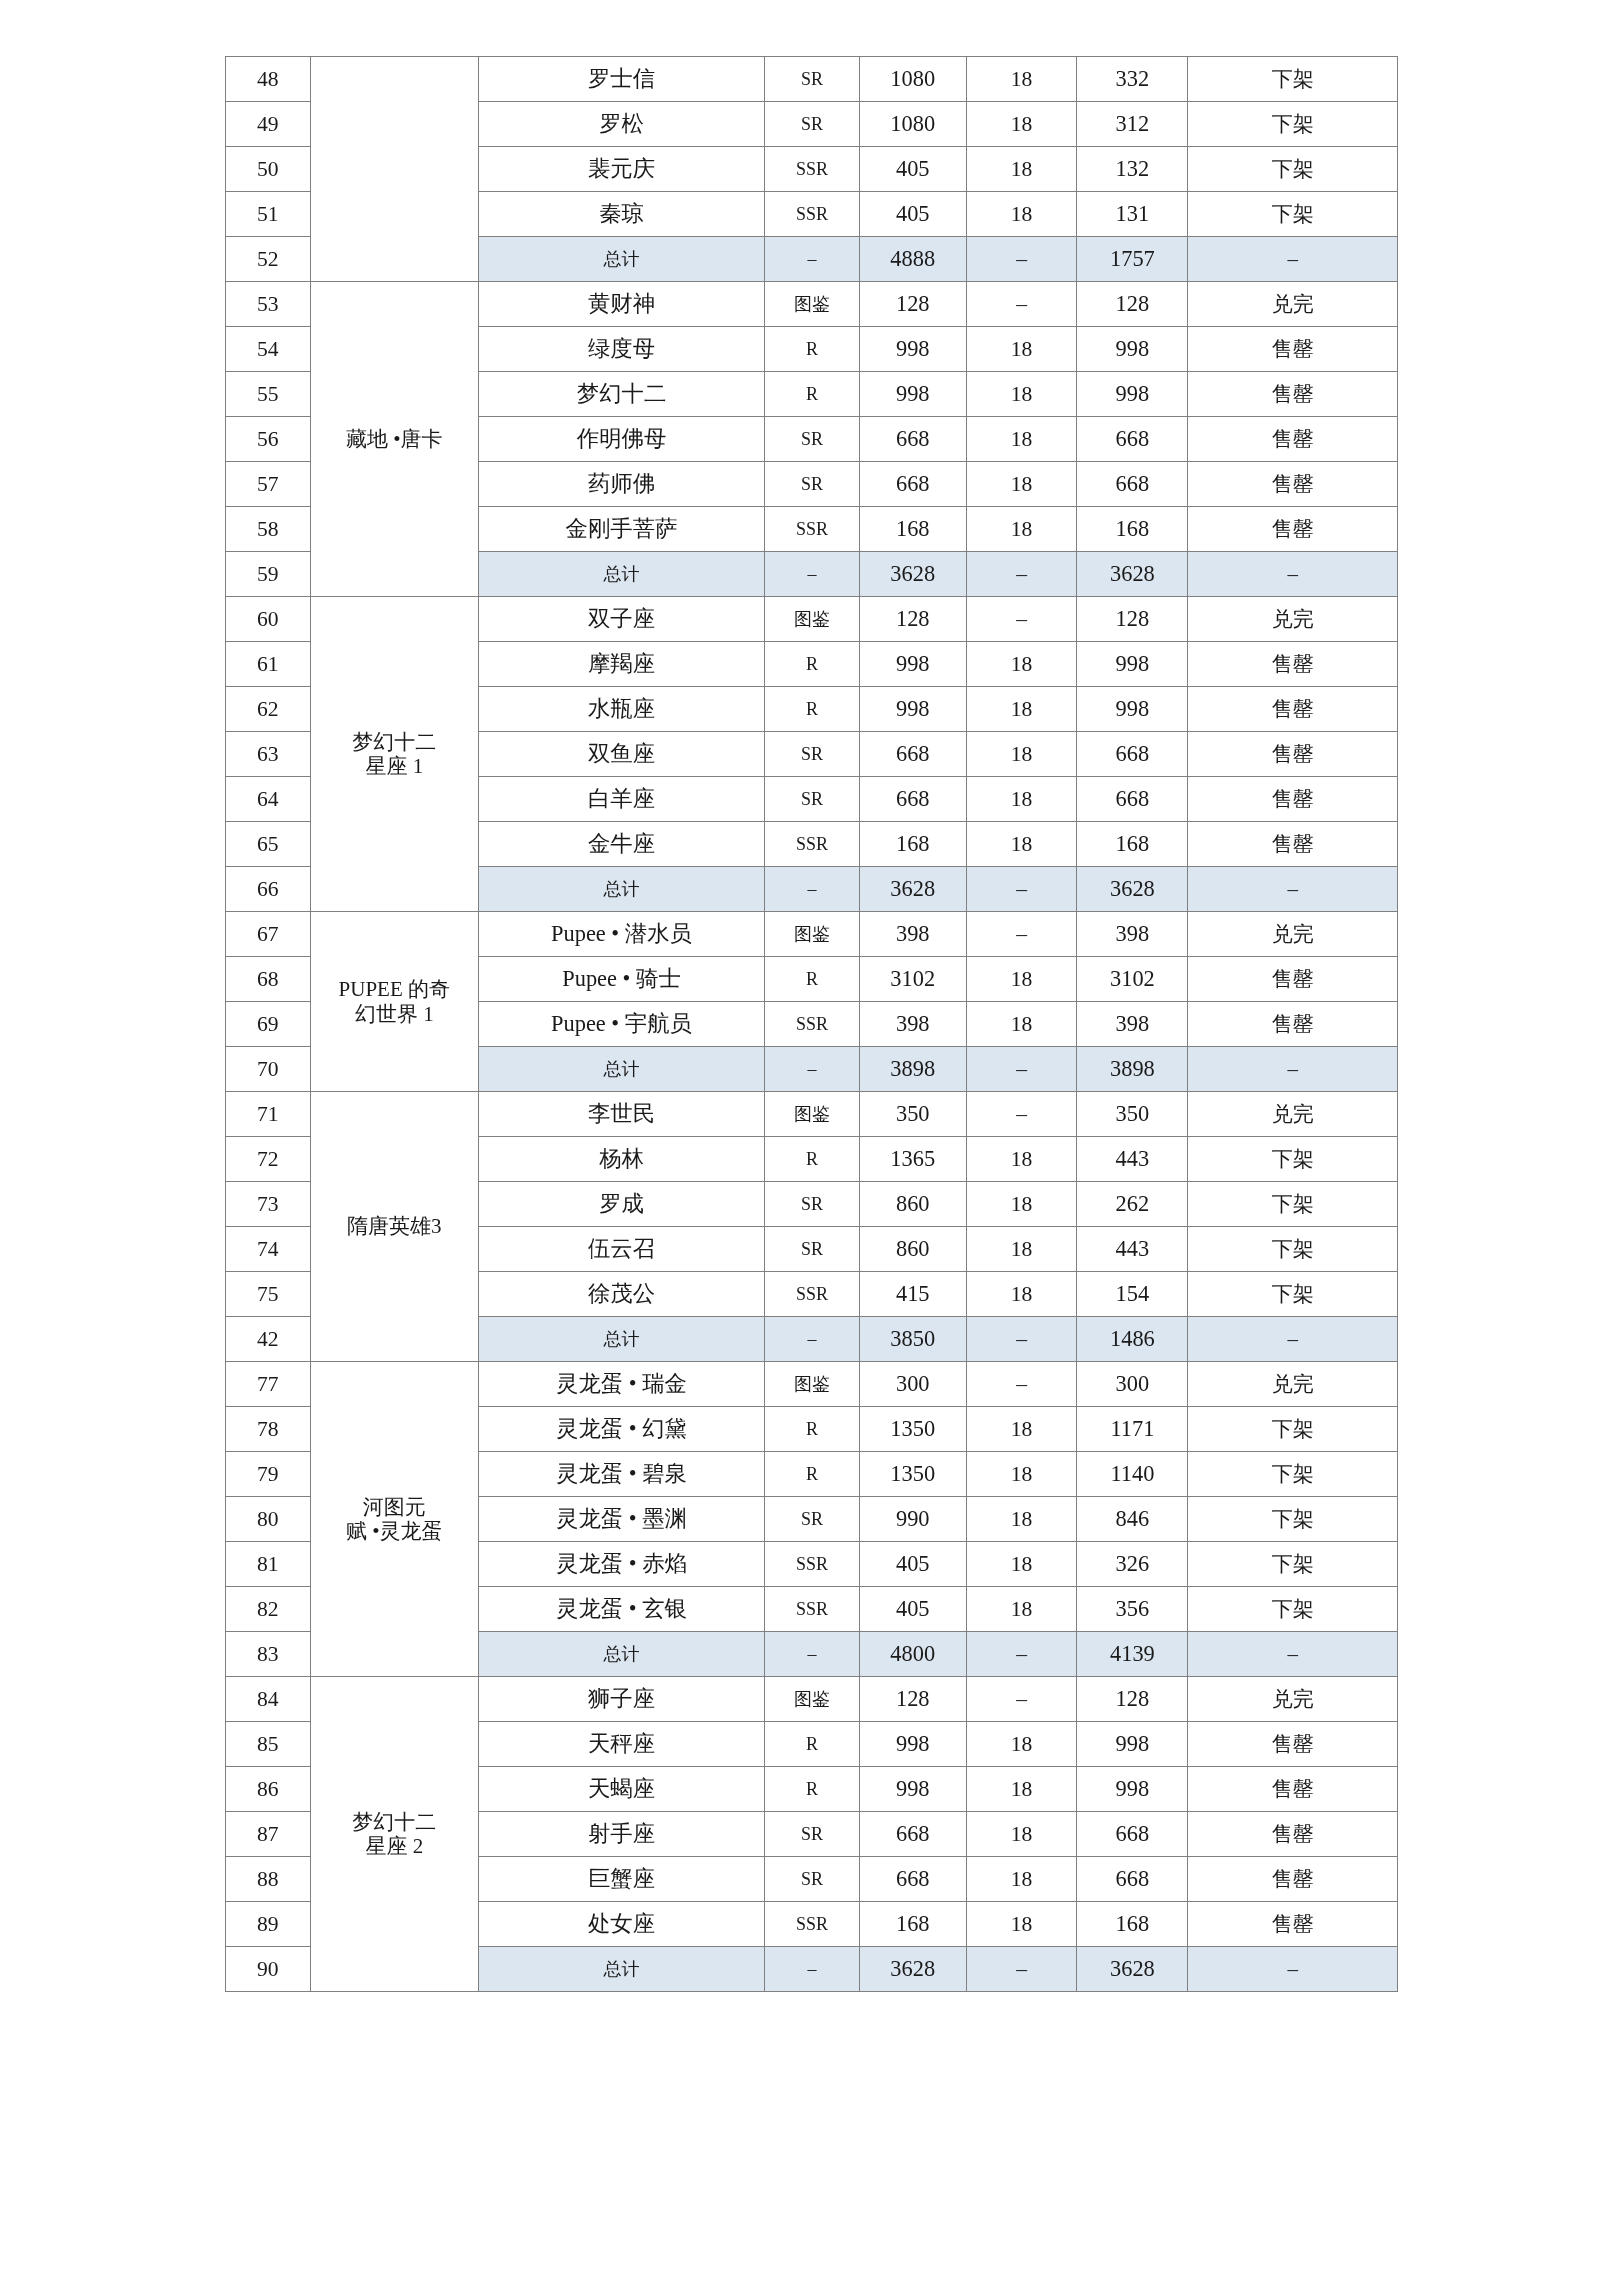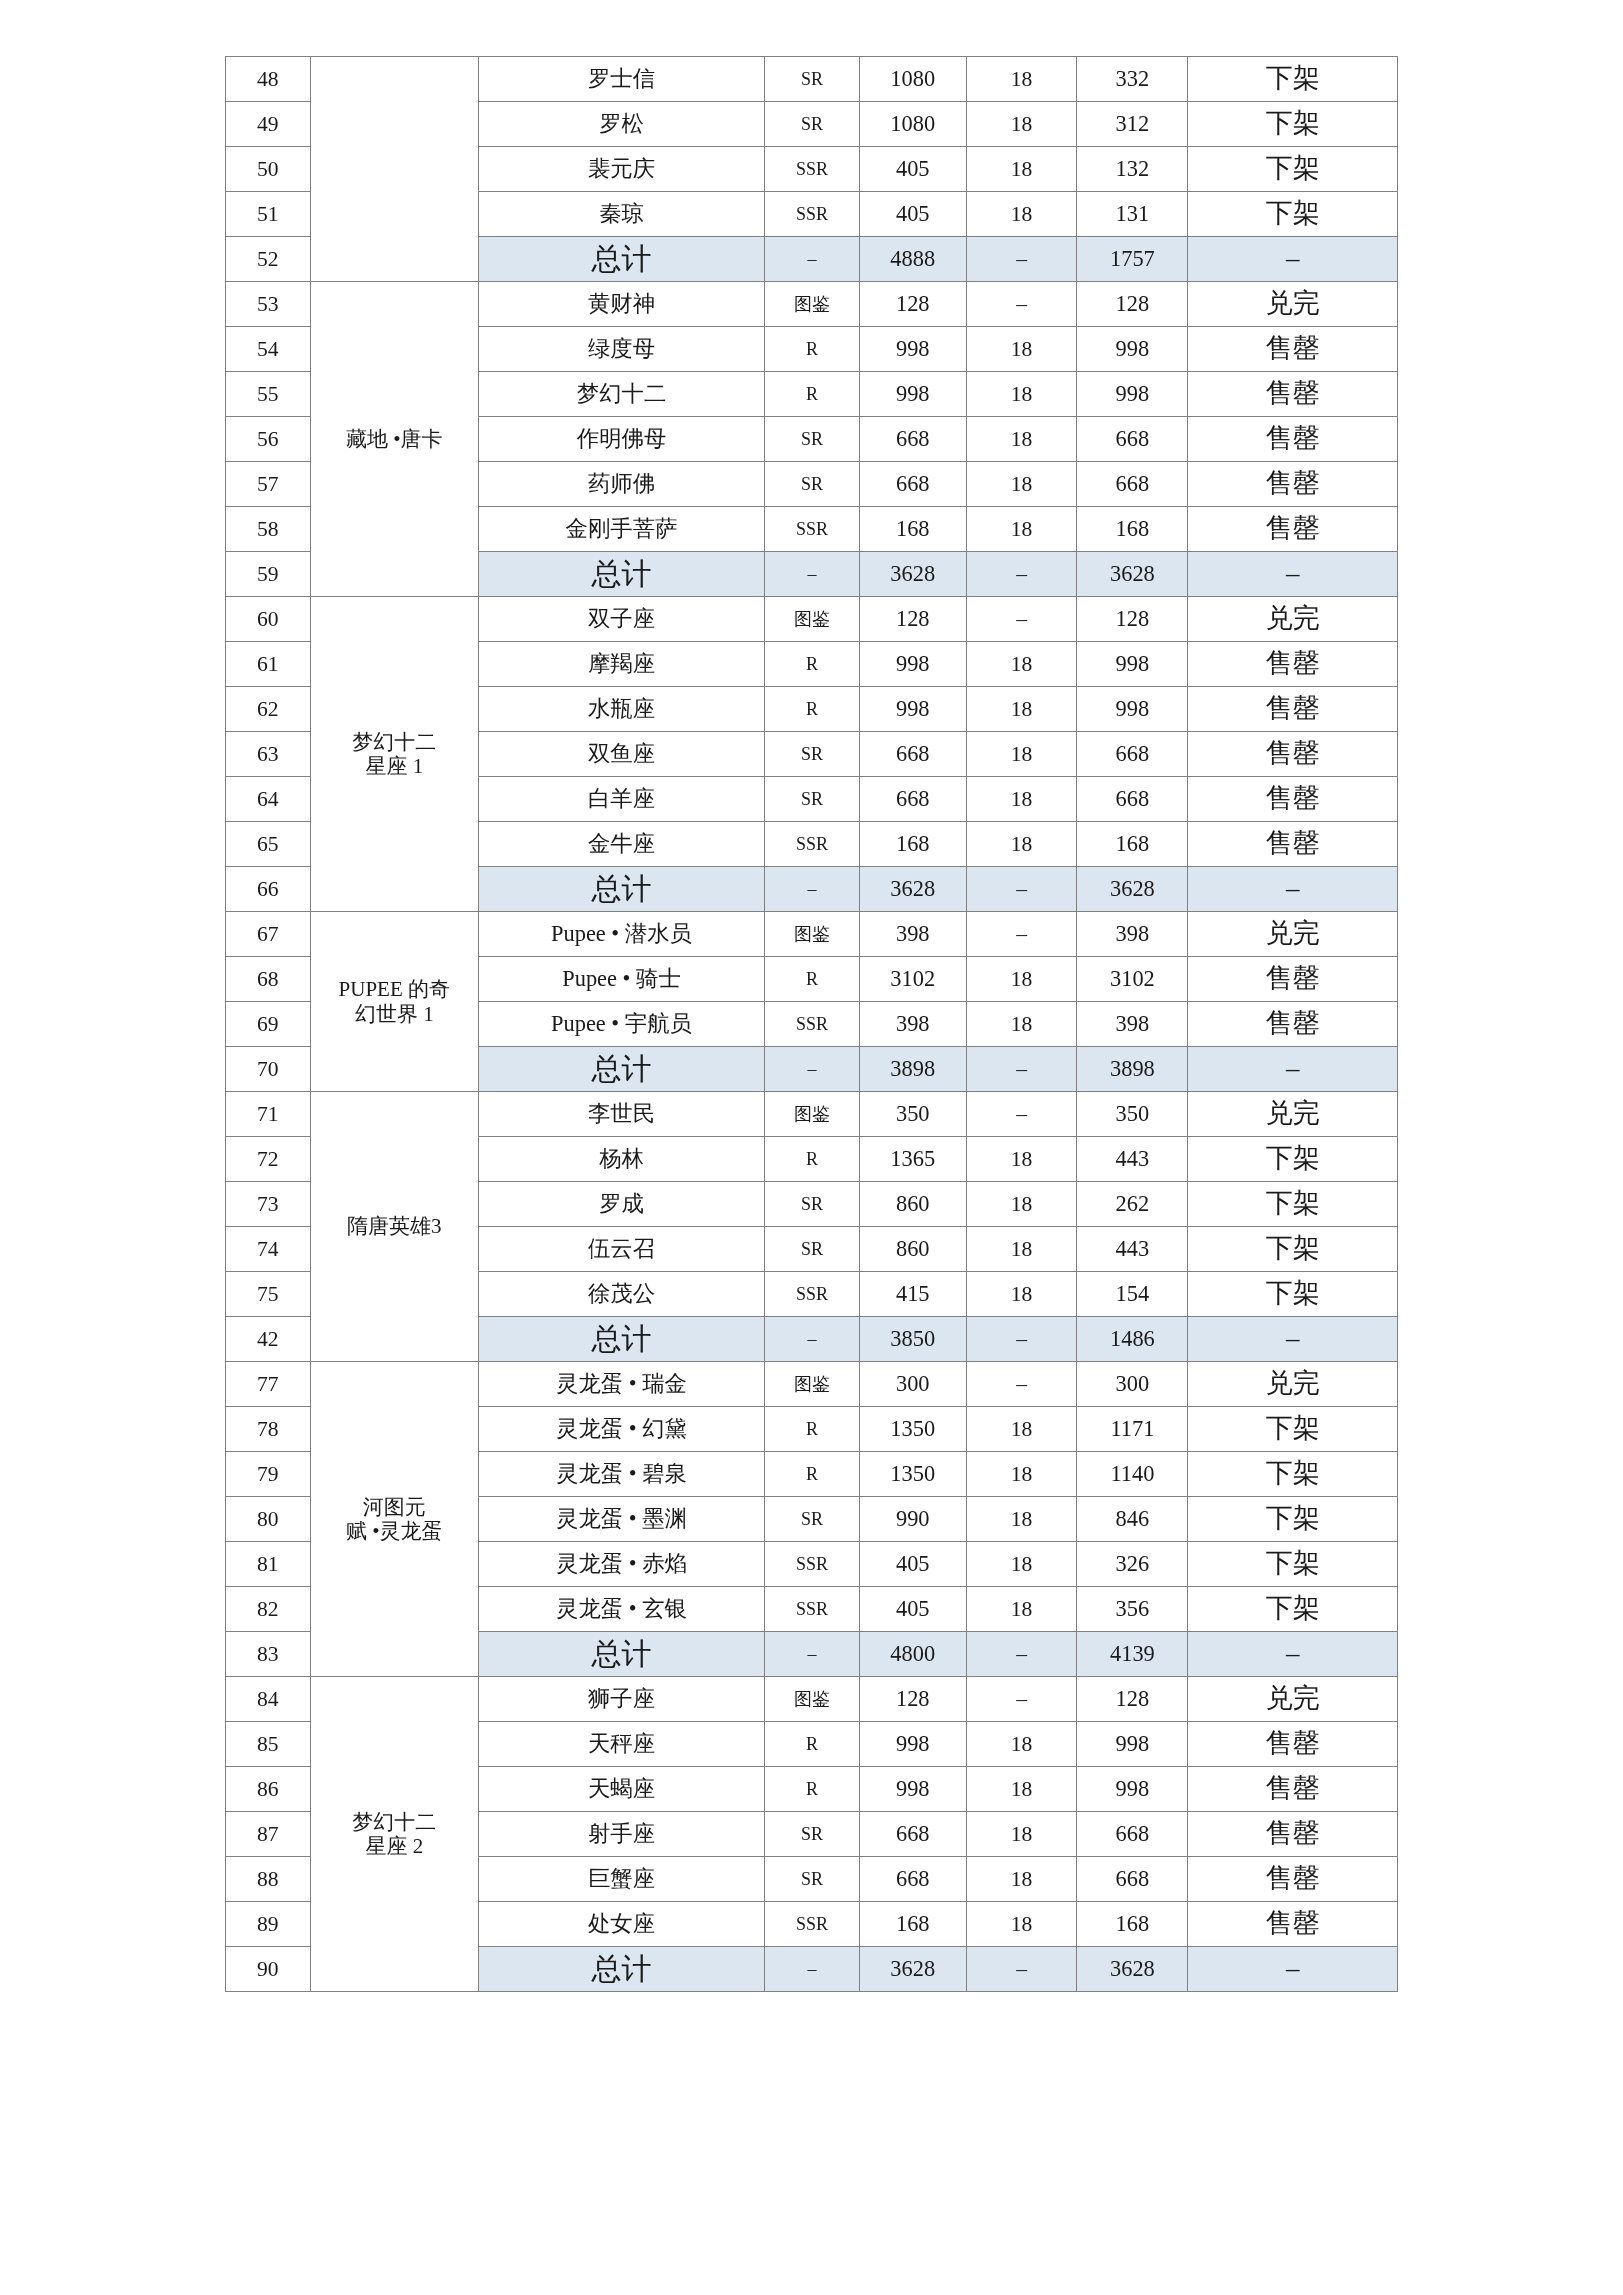--- a/index.html
+++ b/index.html
@@ -45,28 +45,28 @@
     font-weight: 400;
   }
   
   .c-idx    { width: 84px; font-size: 21.6px; }
   .c-cat    { width: 167px; font-size: 21px; }
   .c-name   { width: 284px; font-size: 22.4px; }
   .c-rar    { width: 94px; font-size: 18px; }
   .c-price  { width: 106px; font-size: 22.4px; }
   .c-disc   { width: 110px; font-size: 21.6px; }
   .c-final  { width: 110px; font-size: 22.4px; }
-  .c-status { width: 208px; font-size: 27px; }
+  .c-status { width: 208px; font-size: 21px; }
 
   
   tr.total-row td.hl {
     background: #dce6f1;
   }
   tr.total-row td.c-name {
-    font-size: 30px;
+    font-size: 18px;
   }
   td.cat-cell {
     font-size: 21px;
     white-space: pre-line;
   }
 </style>
 </head>
 <body>
 
 <div class="page">

